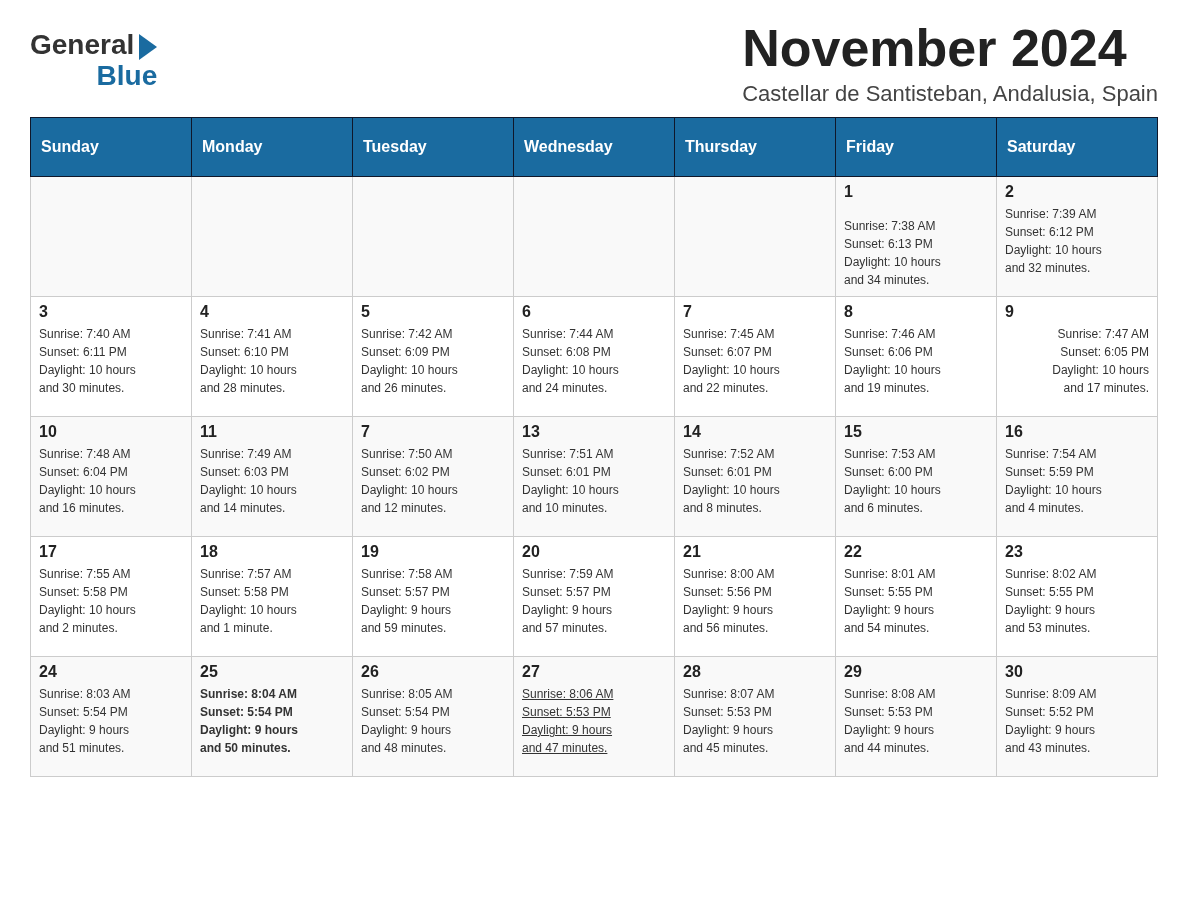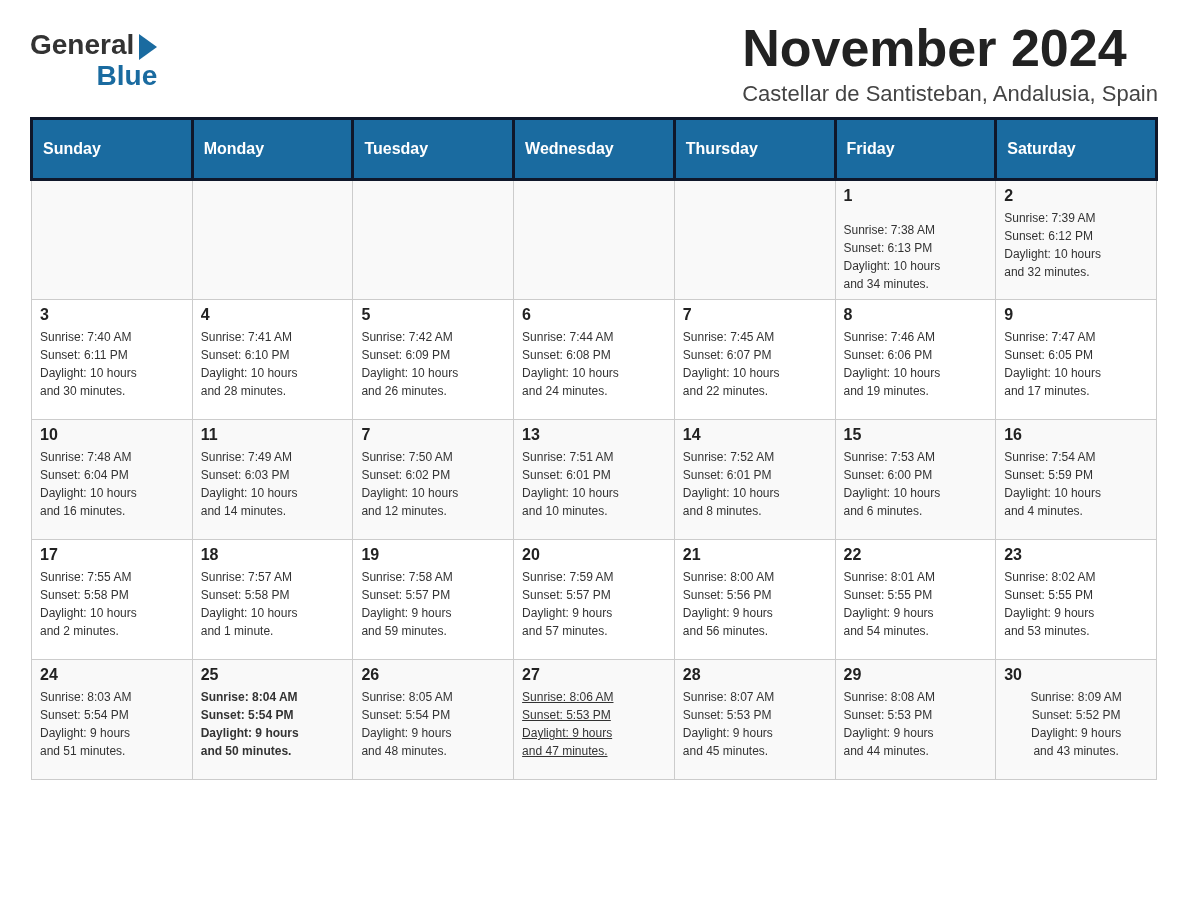--- a/index.html
+++ b/index.html
@@ -54,21 +54,21 @@
       border-collapse: collapse;
       margin-top: 8px;
     }
     .calendar-table th {
       background-color: #1a6ba0;
       color: #fff;
       font-size: 16px;
       font-weight: bold;
       padding: 20px 10px;
       text-align: left;
-      border: 3px solid #0f172a;
+      border: 1px solid #0f172a;
     }
     .calendar-table td {
       border: 1px solid #ccc;
       vertical-align: top;
       padding: 6px 8px;
       width: calc(100% / 7);
       height: 120px;
     }
     .day-number {
       font-size: 16px;
@@ -183,21 +183,21 @@
         </td>
         <td>
           <div class="day-number">8</div>
           <div class="day-info" style="white-space: pre-line;">Sunrise: 7:46 AM
 Sunset: 6:06 PM
 Daylight: 10 hours
 and 19 minutes.</div>
         </td>
         <td>
           <div class="day-number">9</div>
-          <div class="day-info" style="white-space: pre-line;">Sunrise: 7:47 AM
+          <div class="day-info" style="white-space: pre-line; text-align: right;">Sunrise: 7:47 AM
 Sunset: 6:05 PM
 Daylight: 10 hours
 and 17 minutes.</div>
         </td>
       </tr>
       <tr>
         <td>
           <div class="day-number">10</div>
           <div class="day-info" style="white-space: pre-line;">Sunrise: 7:48 AM
 Sunset: 6:04 PM
@@ -336,20 +336,20 @@
         </td>
         <td>
           <div class="day-number">29</div>
           <div class="day-info" style="white-space: pre-line;">Sunrise: 8:08 AM
 Sunset: 5:53 PM
 Daylight: 9 hours
 and 44 minutes.</div>
         </td>
         <td>
           <div class="day-number">30</div>
-          <div class="day-info" style="white-space: pre-line; text-align: center;">Sunrise: 8:09 AM
+          <div class="day-info" style="white-space: pre-line;">Sunrise: 8:09 AM
 Sunset: 5:52 PM
 Daylight: 9 hours
 and 43 minutes.</div>
         </td>
       </tr>
     </tbody>
 </table>
 
 </body></html>

